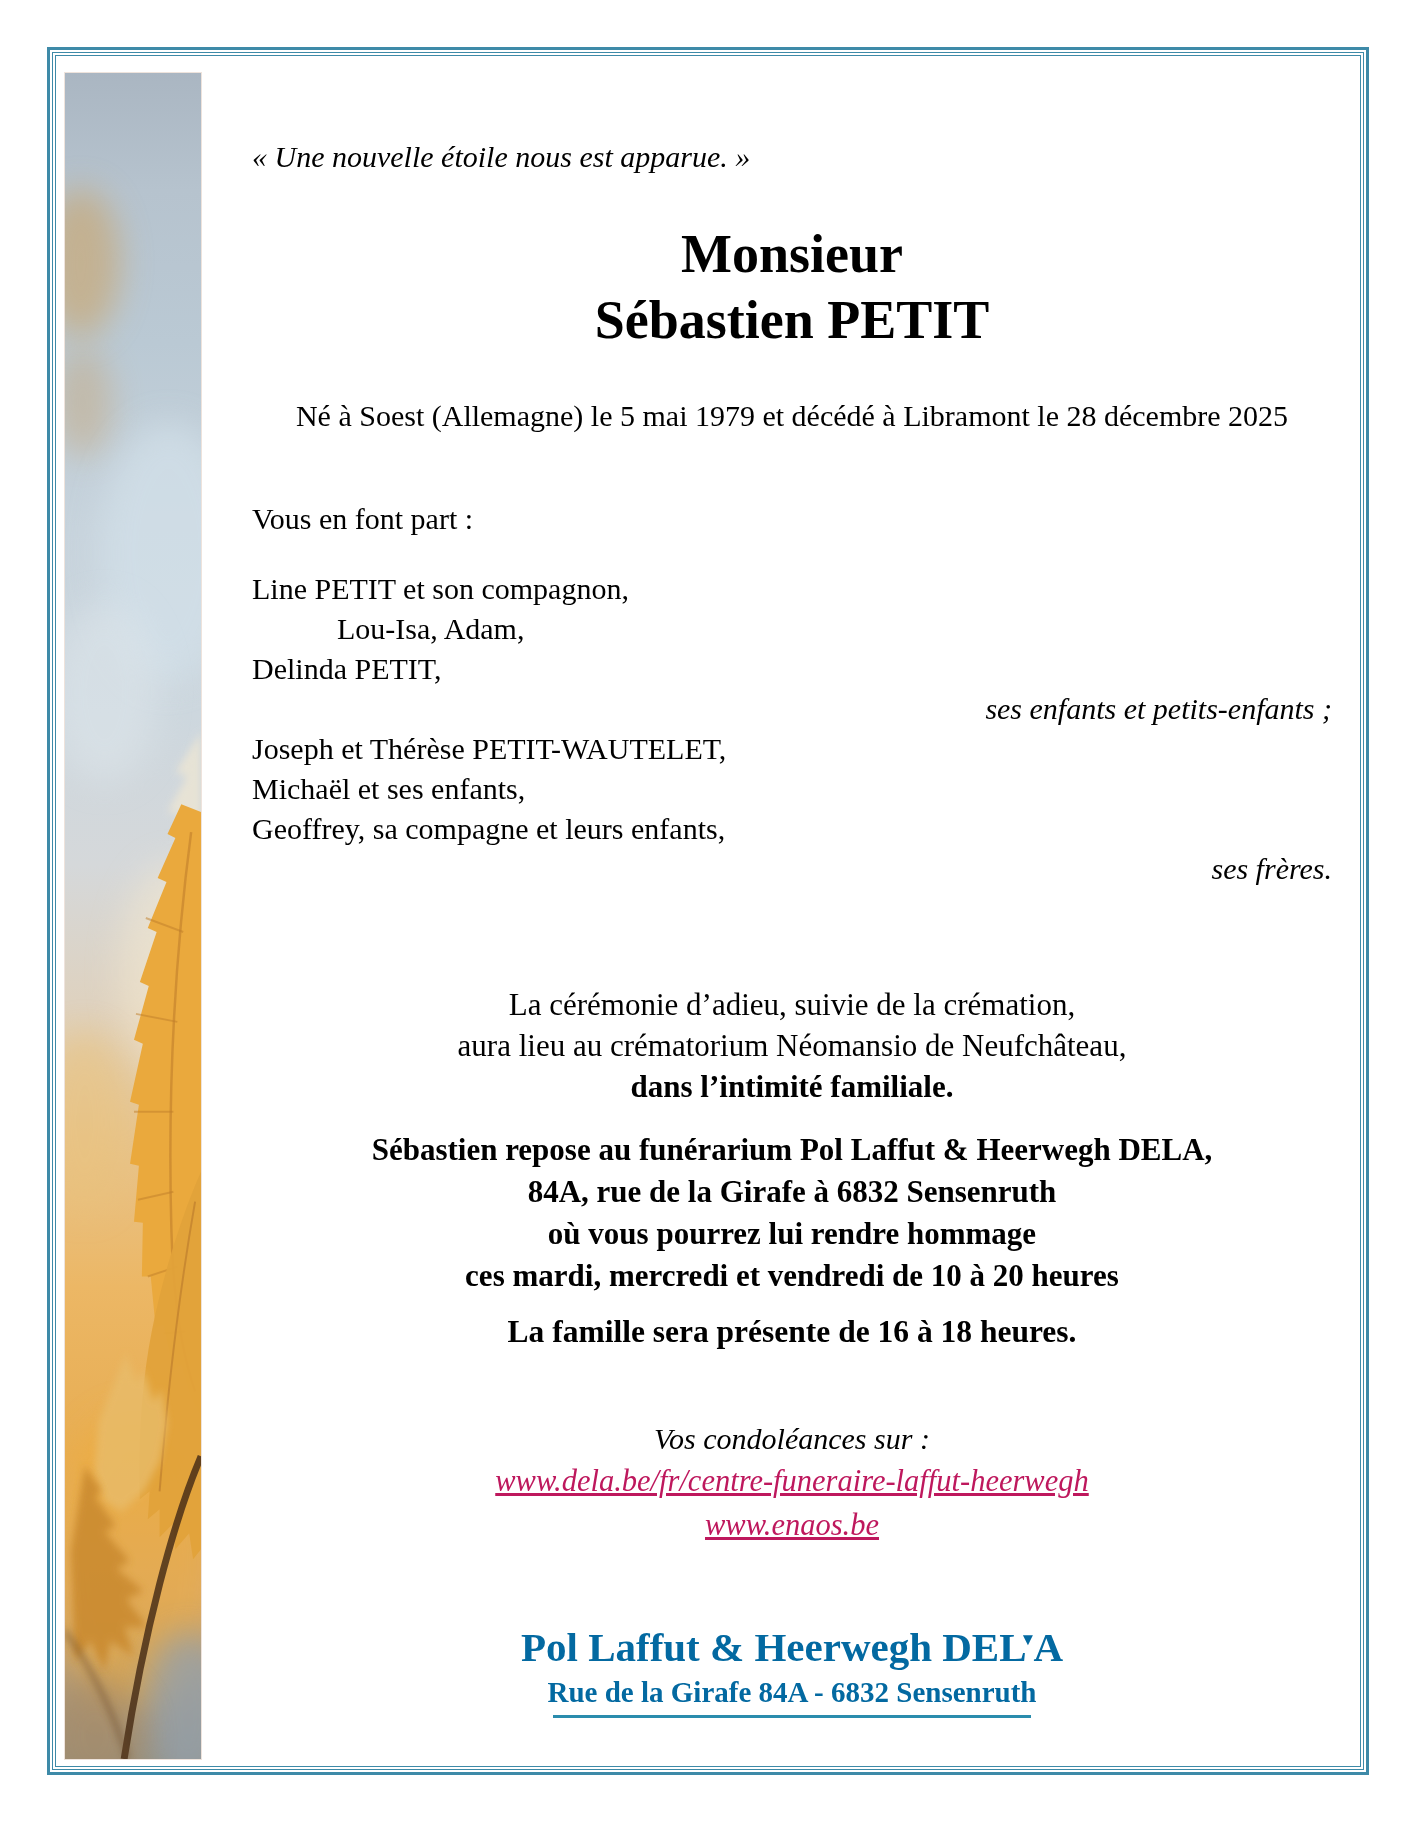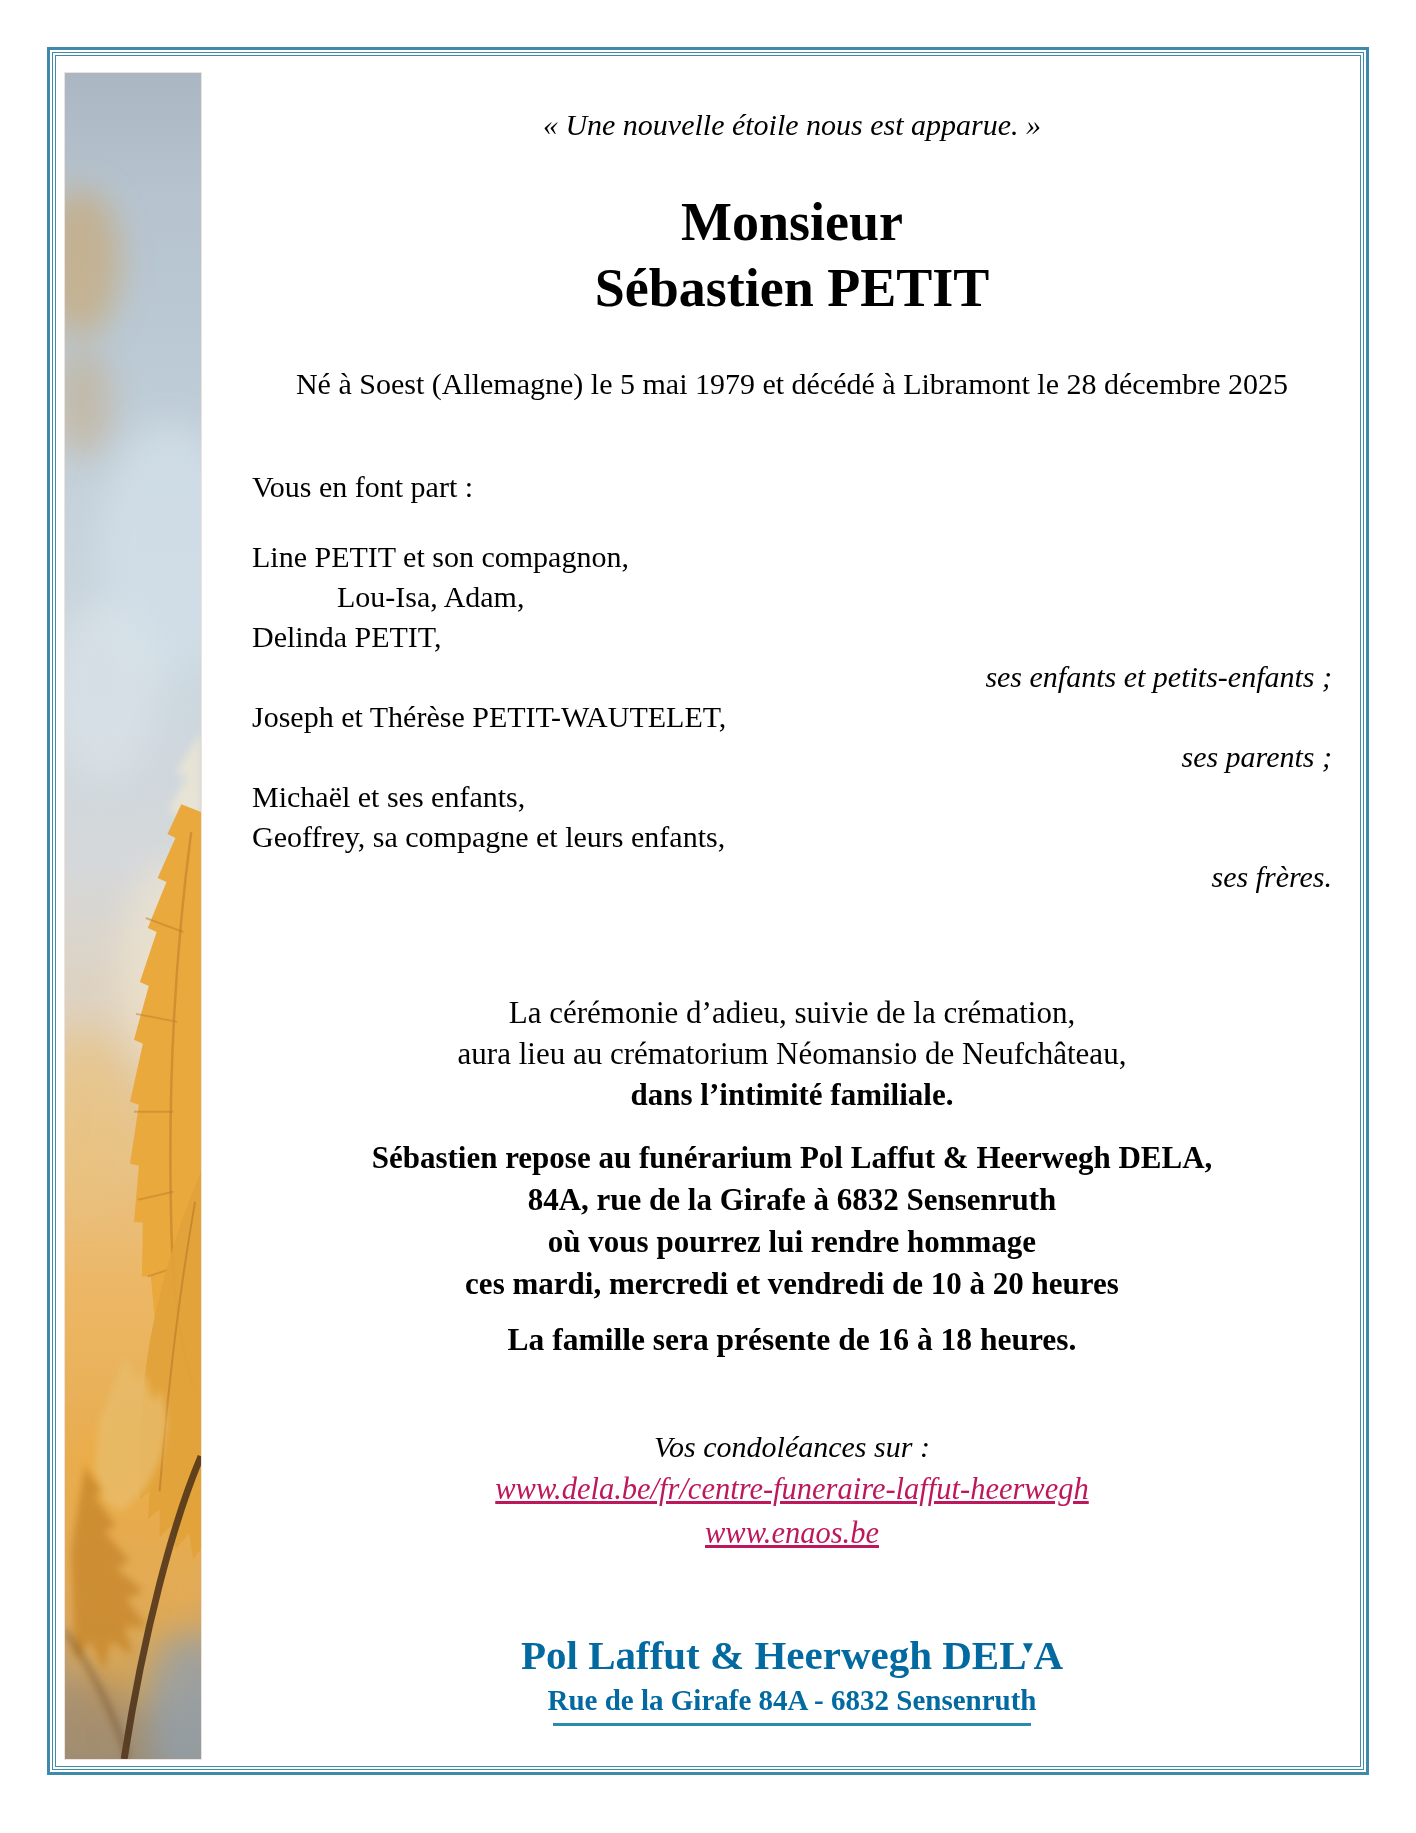--- a/index.html
+++ b/index.html
@@ -44,22 +44,22 @@
 
   
   .main {
     position: absolute;
     left: 252px; top: 47px;
     width: 1080px;
     font-size: 30px;
     line-height: 40px;
   }
   .quote {
-    margin-top: 58px;
-    text-align: center;
+    margin-top: 90px;
+    text-align: left;
     font-style: italic;
     font-size: 30px;
   }
   .title-block {
     margin-top: 44px;
     text-align: center;
     font-weight: bold;
     font-size: 54px;
     line-height: 66px;
   }
@@ -235,21 +235,20 @@
     <div class="dates">Né à Soest (Allemagne) le 5 mai 1979 et décédé à Libramont le 28 décembre 2025</div>
 
     <div class="intro">Vous en font part :</div>
 
     <div class="family">
       <div class="row row-left">Line PETIT et son compagnon,</div>
       <div class="row row-indent">Lou-Isa, Adam,</div>
       <div class="row row-left">Delinda PETIT,</div>
       <div class="row row-right">ses enfants et petits-enfants ;</div>
       <div class="row row-left">Joseph et Thérèse PETIT-WAUTELET,</div>
-      <div class="row row-right">ses parents ;</div>
       <div class="row row-left">Michaël et ses enfants,</div>
       <div class="row row-left">Geoffrey, sa compagne et leurs enfants,</div>
       <div class="row row-right">ses frères.</div>
     </div>
 
     <div class="ceremony">
       <div>La cérémonie d’adieu, suivie de la crémation,</div>
       <div>aura lieu au crématorium Néomansio de Neufchâteau,</div>
       <div class="bold">dans l’intimité familiale.</div>
     </div>

